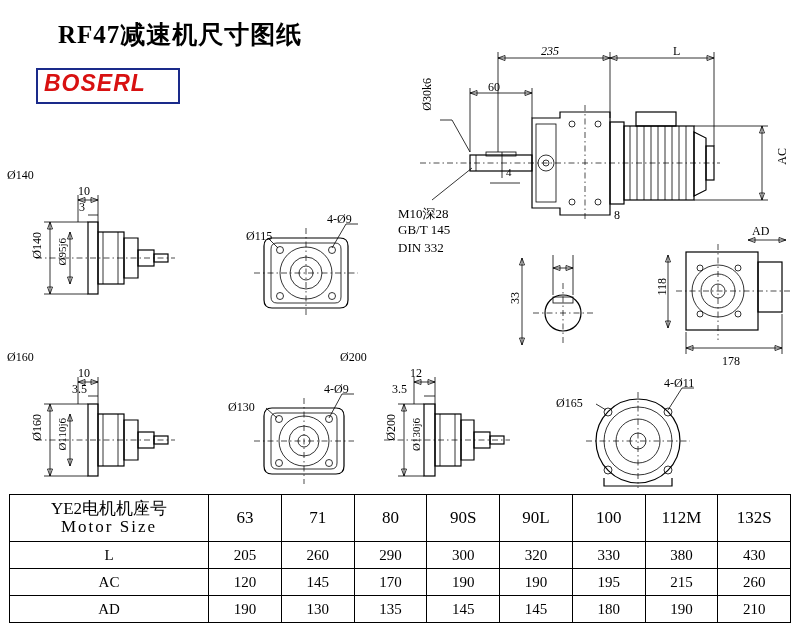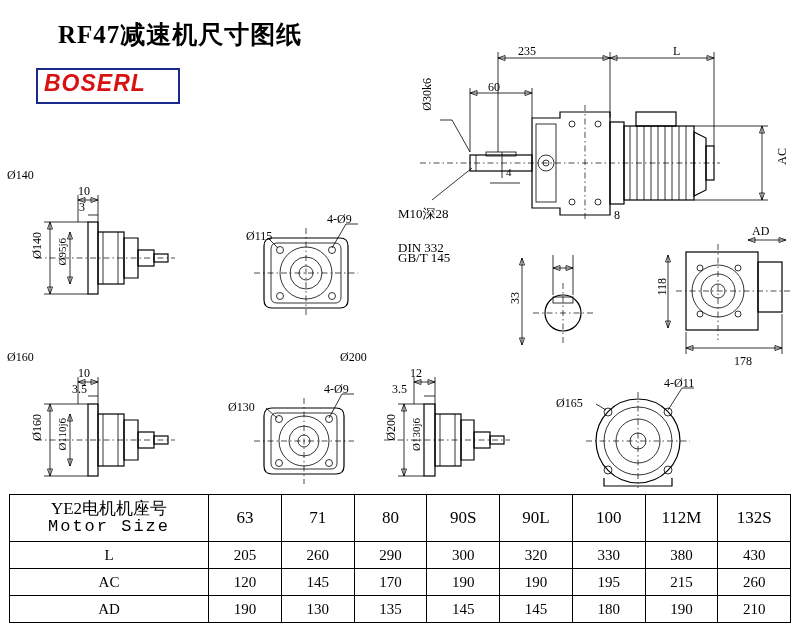--- a/index.html
+++ b/index.html
@@ -63,21 +63,21 @@
     text-align:center;
     height:26px;
     padding:0;
   }
   #spec-table td.rowhead{
     width:198px;
     font-size:15px;
   }
   #spec-table tr.header td{height:46px;font-size:17px;}
   #spec-table td.rowhead .l1{display:block;line-height:1.05;}
-  #spec-table td.rowhead .l2{display:block;line-height:1.05;letter-spacing:2px;font-family:Liberation Mono, monospace;}
+  #spec-table td.rowhead .l2{display:block;line-height:1.05;letter-spacing:2px;}
 
   
   svg.draw{position:absolute;left:0;top:0;width:800px;height:641px;pointer-events:none;}
   svg.draw line, svg.draw path, svg.draw circle, svg.draw rect, svg.draw polyline{
     stroke:#000;fill:none;
   }
   .thin{stroke-width:0.8;}
   .med{stroke-width:1.2;}
   .dash{stroke-width:0.7;stroke-dasharray:6 3 1.5 3;}
   .fillw{fill:#fff;}
@@ -311,34 +311,34 @@
     <circle class="thin" cx="668" cy="470" r="4"></circle>
     <line class="dash" x1="586" y1="441" x2="690" y2="441"></line>
     <line class="dash" x1="638" y1="392" x2="638" y2="488"></line>
 
     <path class="med" d="M604 478 L604 486 L672 486 L672 478" fill="#ffffff"></path>
     <line class="thin" x1="606" y1="410" x2="596" y2="404"></line>
     <line class="thin" x1="668" y1="410" x2="682" y2="388"></line>
     <line class="thin" x1="682" y1="388" x2="694" y2="388"></line>
   </svg>
 
-  <div class="abs dim" style="left:518px;top:44px;">235</div>
+  <div class="abs dim" style="left:541px;top:44px;font-style:italic;">235</div>
   <div class="abs dim" style="left:673px;top:44px;">L</div>
   <div class="abs dim" style="left:488px;top:80px;">60</div>
   <div class="abs dim vert" style="left:420px;top:78px;">Ø30k6</div>
   <div class="abs dim vert" style="left:775px;top:148px;">AC</div>
   <div class="abs dim" style="left:752px;top:224px;">AD</div>
   <div class="abs dim sm" style="left:506px;top:166px;">4</div>
   <div class="abs dim lg" style="left:398px;top:205px;">M10深28</div>
-  <div class="abs dim lg" style="left:398px;top:222px;margin-top:28px;">GB/T 145</div>
+  <div class="abs dim lg" style="left:398px;top:222px;">GB/T 145</div>
   <div class="abs dim lg" style="left:398px;top:240px;">DIN 332</div>
   <div class="abs dim" style="left:614px;top:208px;">8</div>
   <div class="abs dim vert" style="left:508px;top:292px;">33</div>
   <div class="abs dim vert" style="left:655px;top:278px;">118</div>
-  <div class="abs dim" style="left:722px;top:354px;margin-left:12px;">178</div>
+  <div class="abs dim" style="left:722px;top:354px;">178</div>
 
   <div class="abs dim" style="left:7px;top:168px;">Ø140</div>
   <div class="abs dim" style="left:78px;top:184px;">10</div>
   <div class="abs dim" style="left:79px;top:200px;">3</div>
   <div class="abs dim vert" style="left:30px;top:232px;">Ø140</div>
   <div class="abs dim vert sm" style="left:56px;top:238px;">Ø95j6</div>
 
   <div class="abs dim" style="left:246px;top:229px;">Ø115</div>
   <div class="abs dim" style="left:327px;top:212px;">4-Ø9</div>
 

